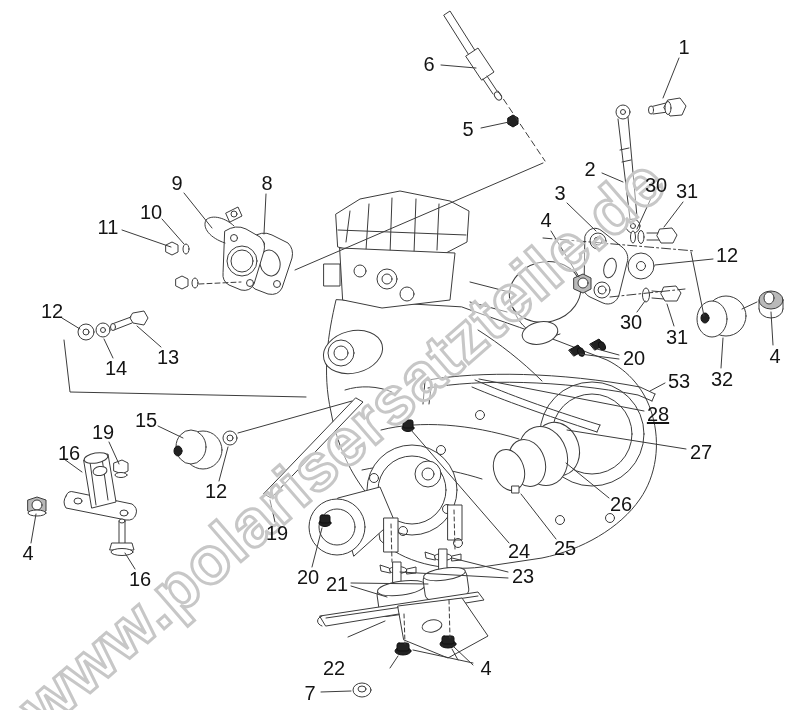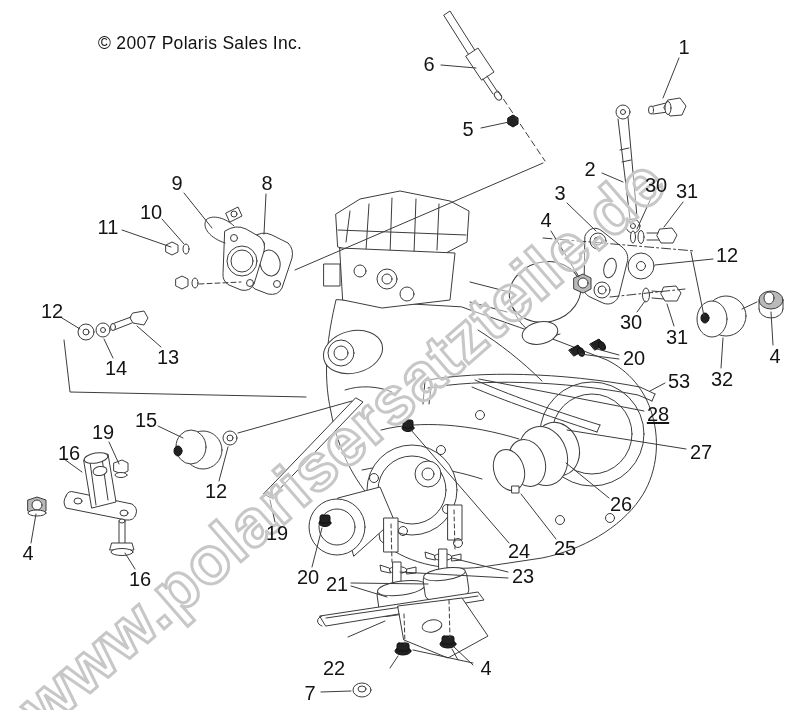--- a/index.html
+++ b/index.html
@@ -23,21 +23,20 @@
        transform-origin:0 0;font-size:66px;font-weight:bold;letter-spacing:1px;
        white-space:nowrap;z-index:2;pointer-events:none;
        color:rgba(255,255,255,0.45);
        -webkit-text-stroke:3px var(--wm-color,#c9c9c9);}
 </style>
 </head>
 <body style="--wm-color: #c7c7c7; --line-color: #3c3c3c;">
 
 <div id="app">
 
-  <div id="copyright">© 2007 Polaris Sales Inc.</div>
 
   <svg id="diagram-svg" width="801" height="710" viewBox="0 0 801 710">
 
     <g>
       <path class="w" d="M336,300 C328,334 322,372 331,412 C338,450 354,480 374,502 L380,540 C402,562 442,572 482,567 L542,558 C582,550 620,528 640,499 C656,476 661,444 652,414 C645,390 629,371 607,360 L558,341 C522,328 492,318 462,307 Z"></path>
       <path d="M381,430 C420,420 470,424 519,439"></path>
       <path d="M362,470 C402,461 444,467 482,479"></path>
       <path d="M478,330 C500,344 522,361 542,381"></path>
       <path d="M345,390 C360,385 378,386 392,392"></path>
       <circle class="w" cx="592" cy="434" r="52"></circle>

